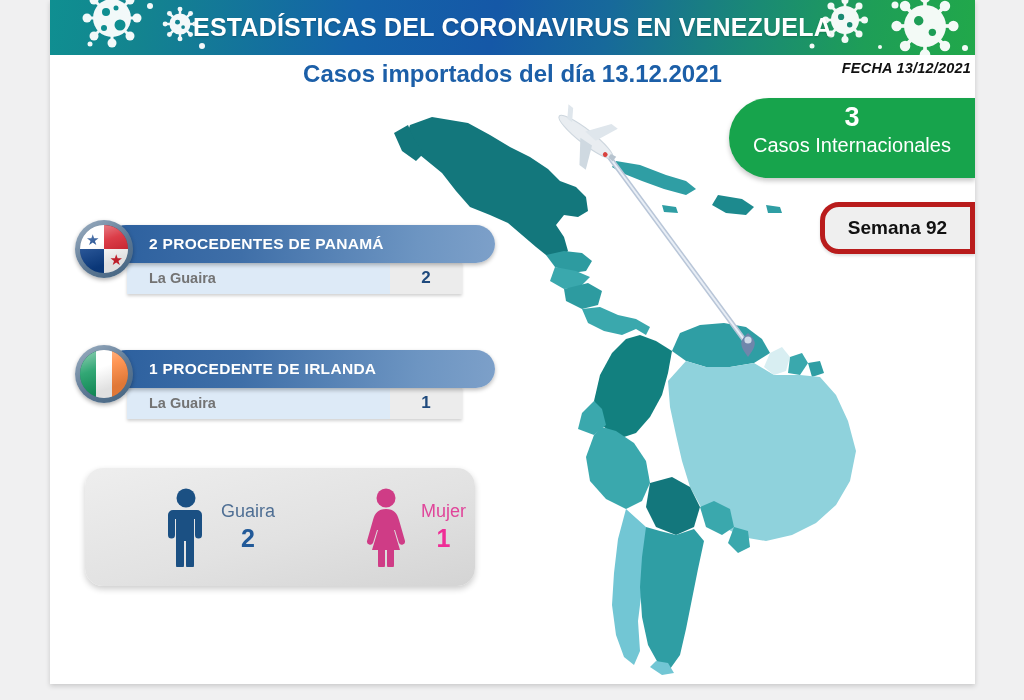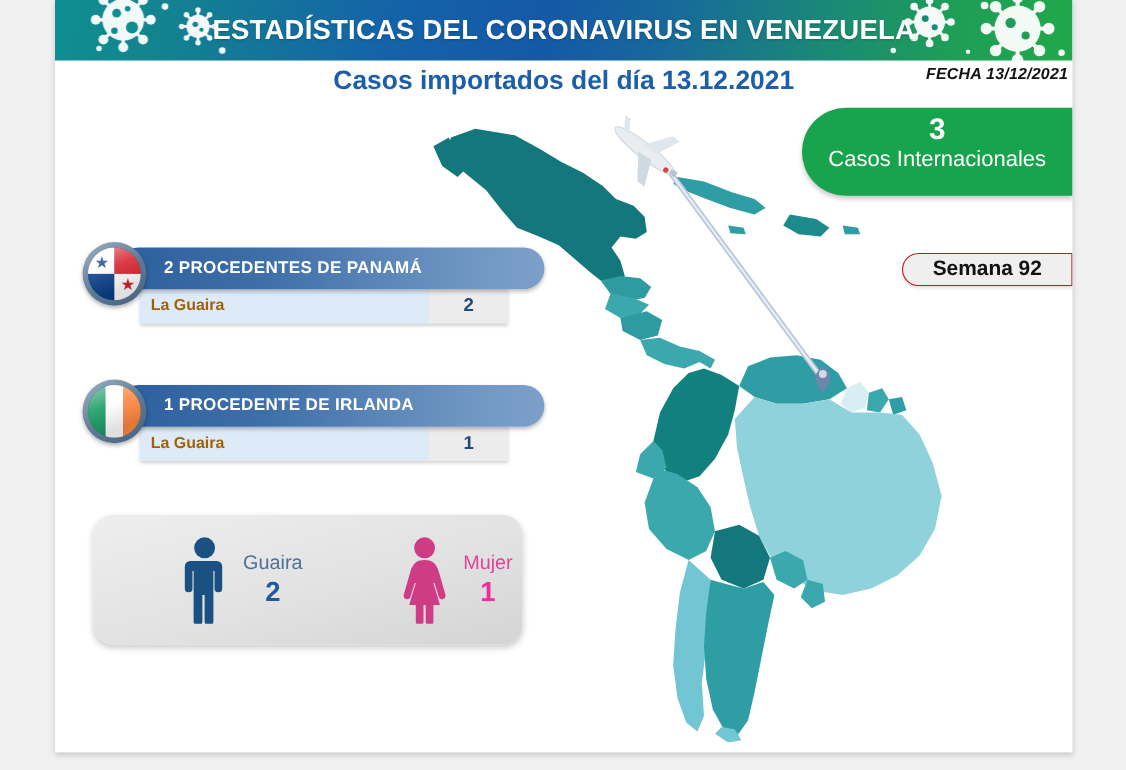--- a/index.html
+++ b/index.html
@@ -65,28 +65,27 @@
     border-radius: 40px 0 0 40px;
     box-shadow: 0 3px 5px rgba(0,0,0,.22);
     color: #fff; text-align: center;
     padding-top: 5px;
   }
   #intl-badge .num { font-size: 27px; font-weight: 700; line-height: 1.1; }
   #intl-badge .lbl { font-size: 20px; font-weight: 400; line-height: 1.25; }
 
   
   .chip {
-    position: absolute; left: 770px; width: 155px; height: 30px;
+    position: absolute; left: 770px; width: 155px; height: 52px;
     background: #efefef;
-    border: 1px solid #b91c1c;
+    border: 5px solid #b91c1c;
     border-radius: 19px 0 0 19px;
     display: flex; align-items: center; justify-content: center;
     font-size: 19px; font-weight: 700; color: #111;
     box-shadow: 0 2px 3px rgba(0,0,0,.13);
-    margin-top: 28px;
   }
   #chip-semana { top: 202px; }
   #chip-dia    { top: 250px; }
 
   
   .origin-card { position: absolute; left: 25px; width: 420px; }
   #card-panama  { top: 220px; }
   #card-irlanda { top: 345px; }
 
   .flag-badge {
@@ -133,22 +132,22 @@
   }
   .origin-row {
     position: absolute; left: 52px; top: 41px; width: 335px; height: 33px;
     display: flex; align-items: stretch;
     box-shadow: 0 2px 3px rgba(0,0,0,.18);
     background: #f0f0f0;
   }
   .origin-row .rname {
     flex: 1 1 auto;
     background: #ddeaf7;
-    display: flex; align-items: center; padding-left: 10px;
-    font-size: 14.5px; font-weight: 700; color: #a16207;
+    display: flex; align-items: center; padding-left: 22px;
+    font-size: 14.5px; font-weight: 700; color: #737373;
   }
   .origin-row .rval {
     width: 72px; background: #ececec;
     display: flex; align-items: center; justify-content: center;
     font-size: 17px; font-weight: 700; color: #1f4a7d;
   }
 
   
   #gender-panel {
     position: absolute; left: 35px; top: 468px; width: 390px; height: 118px;

